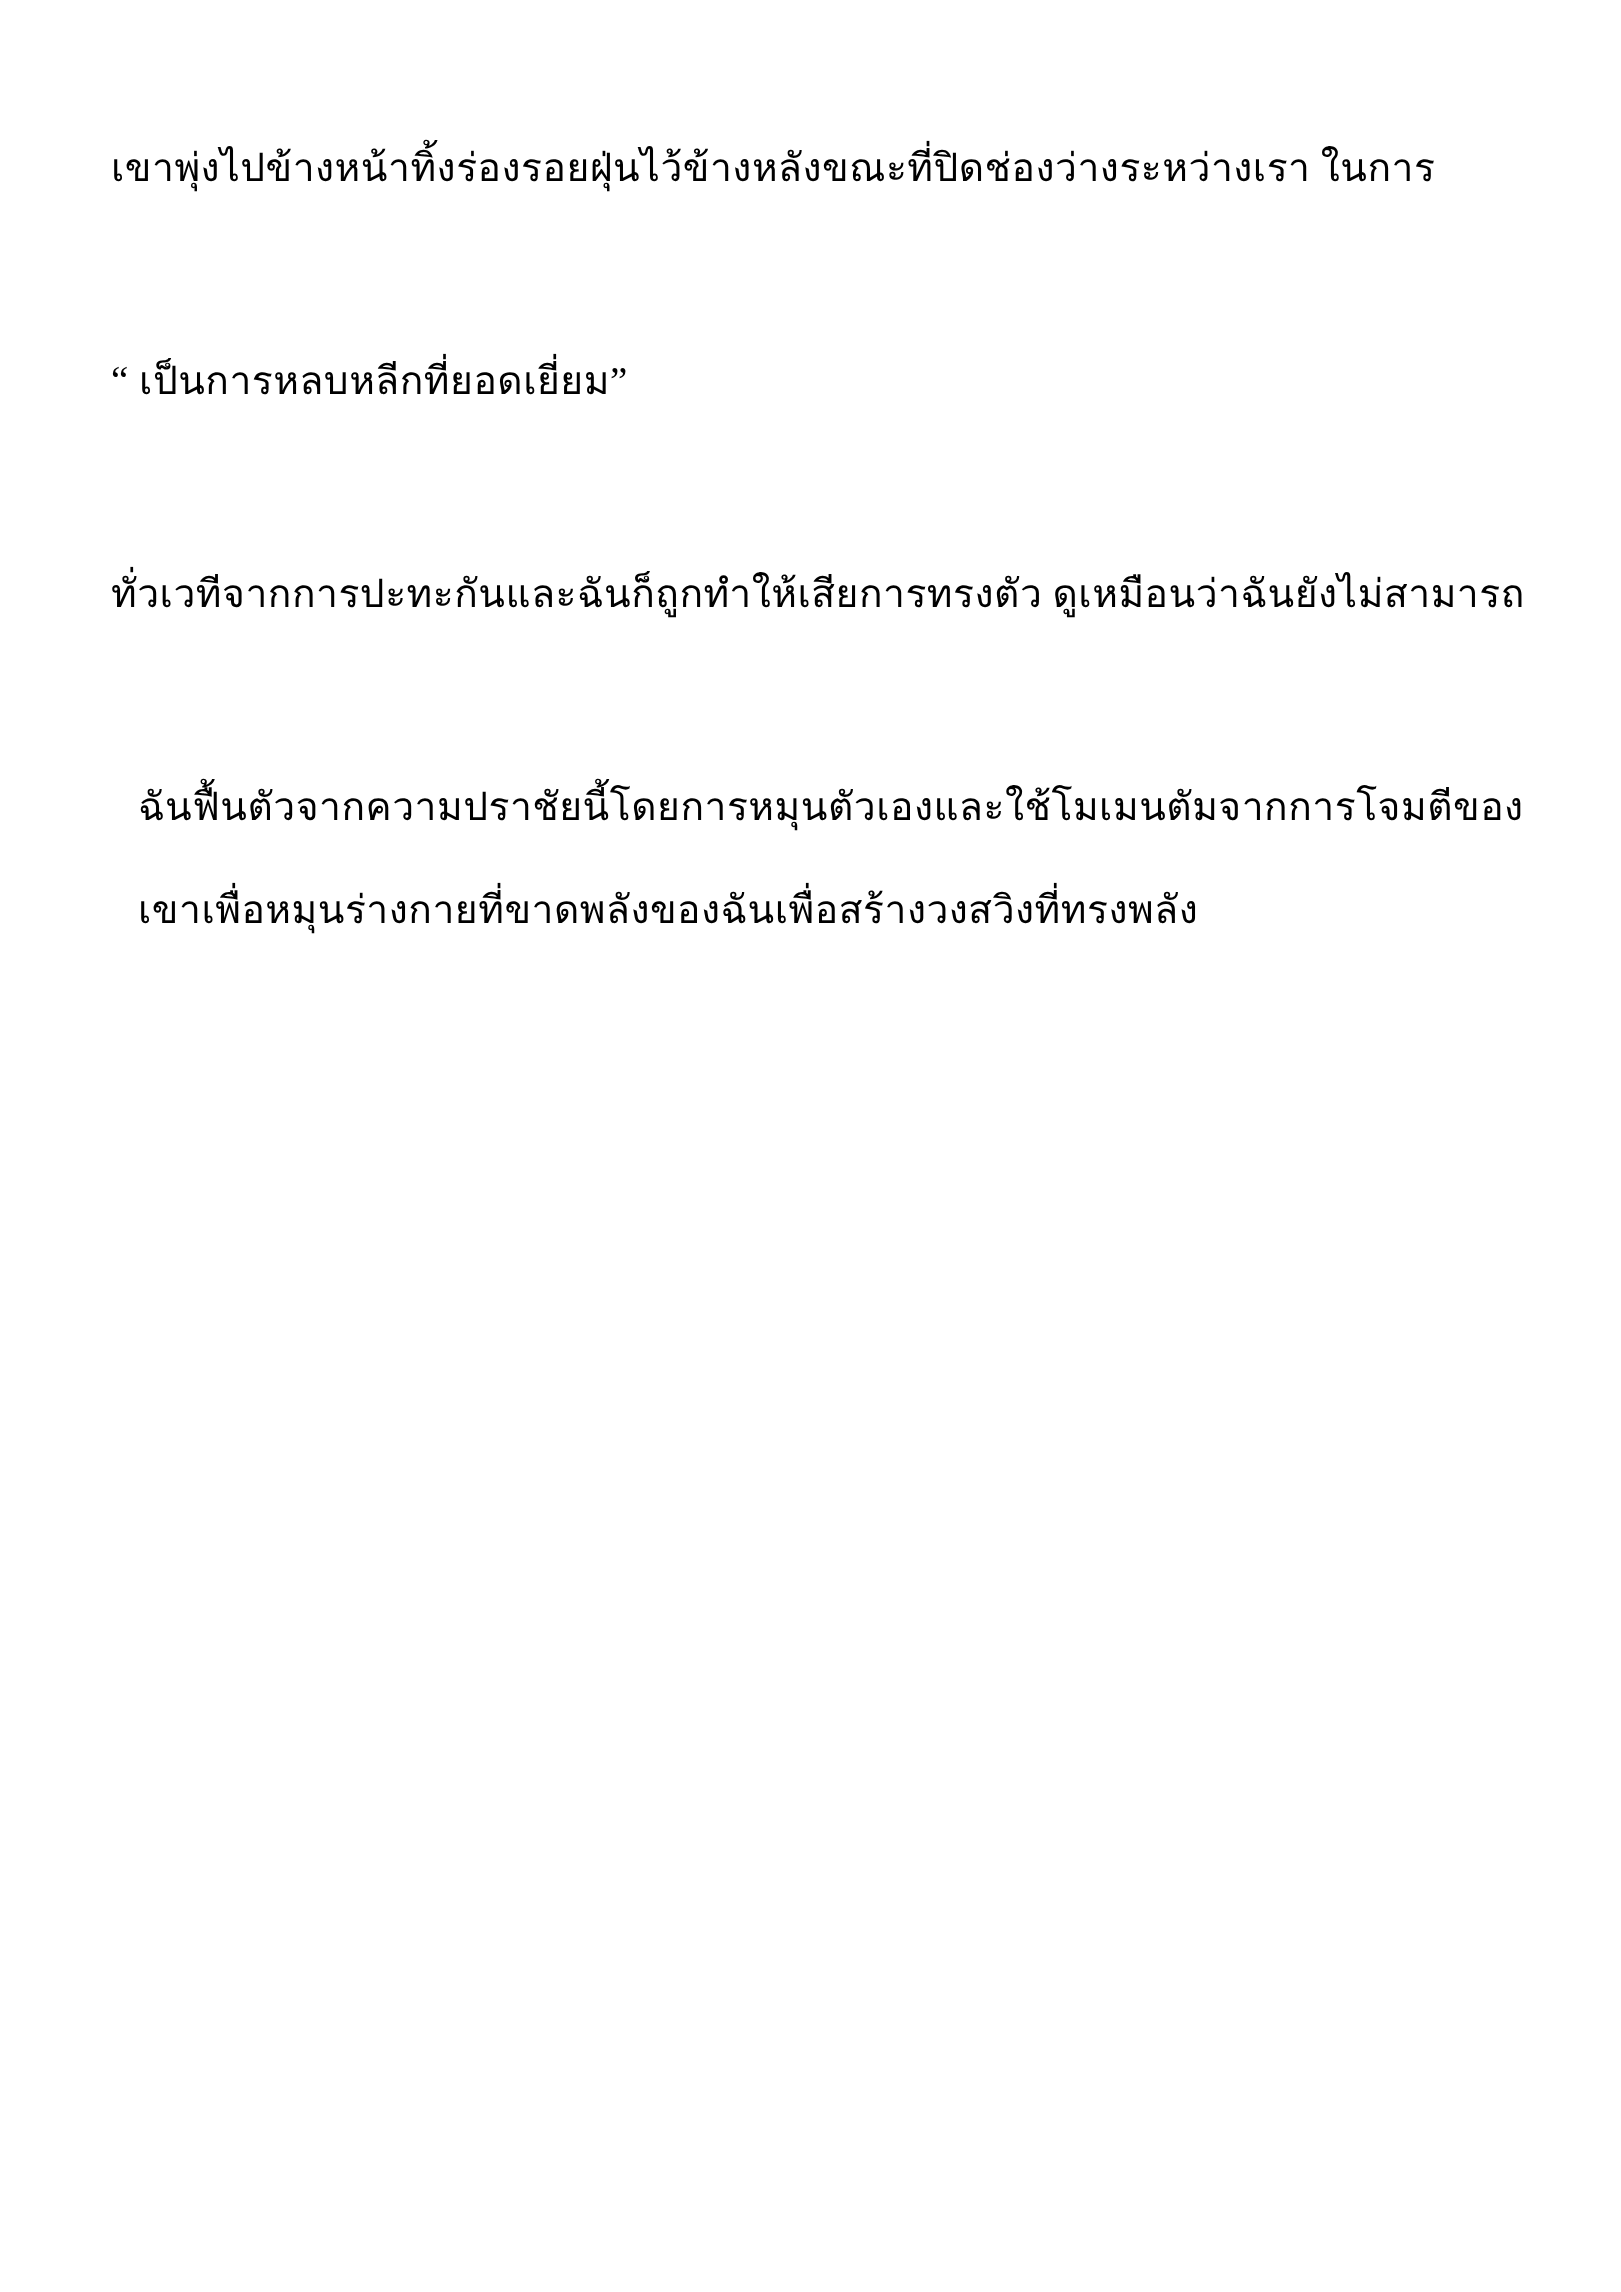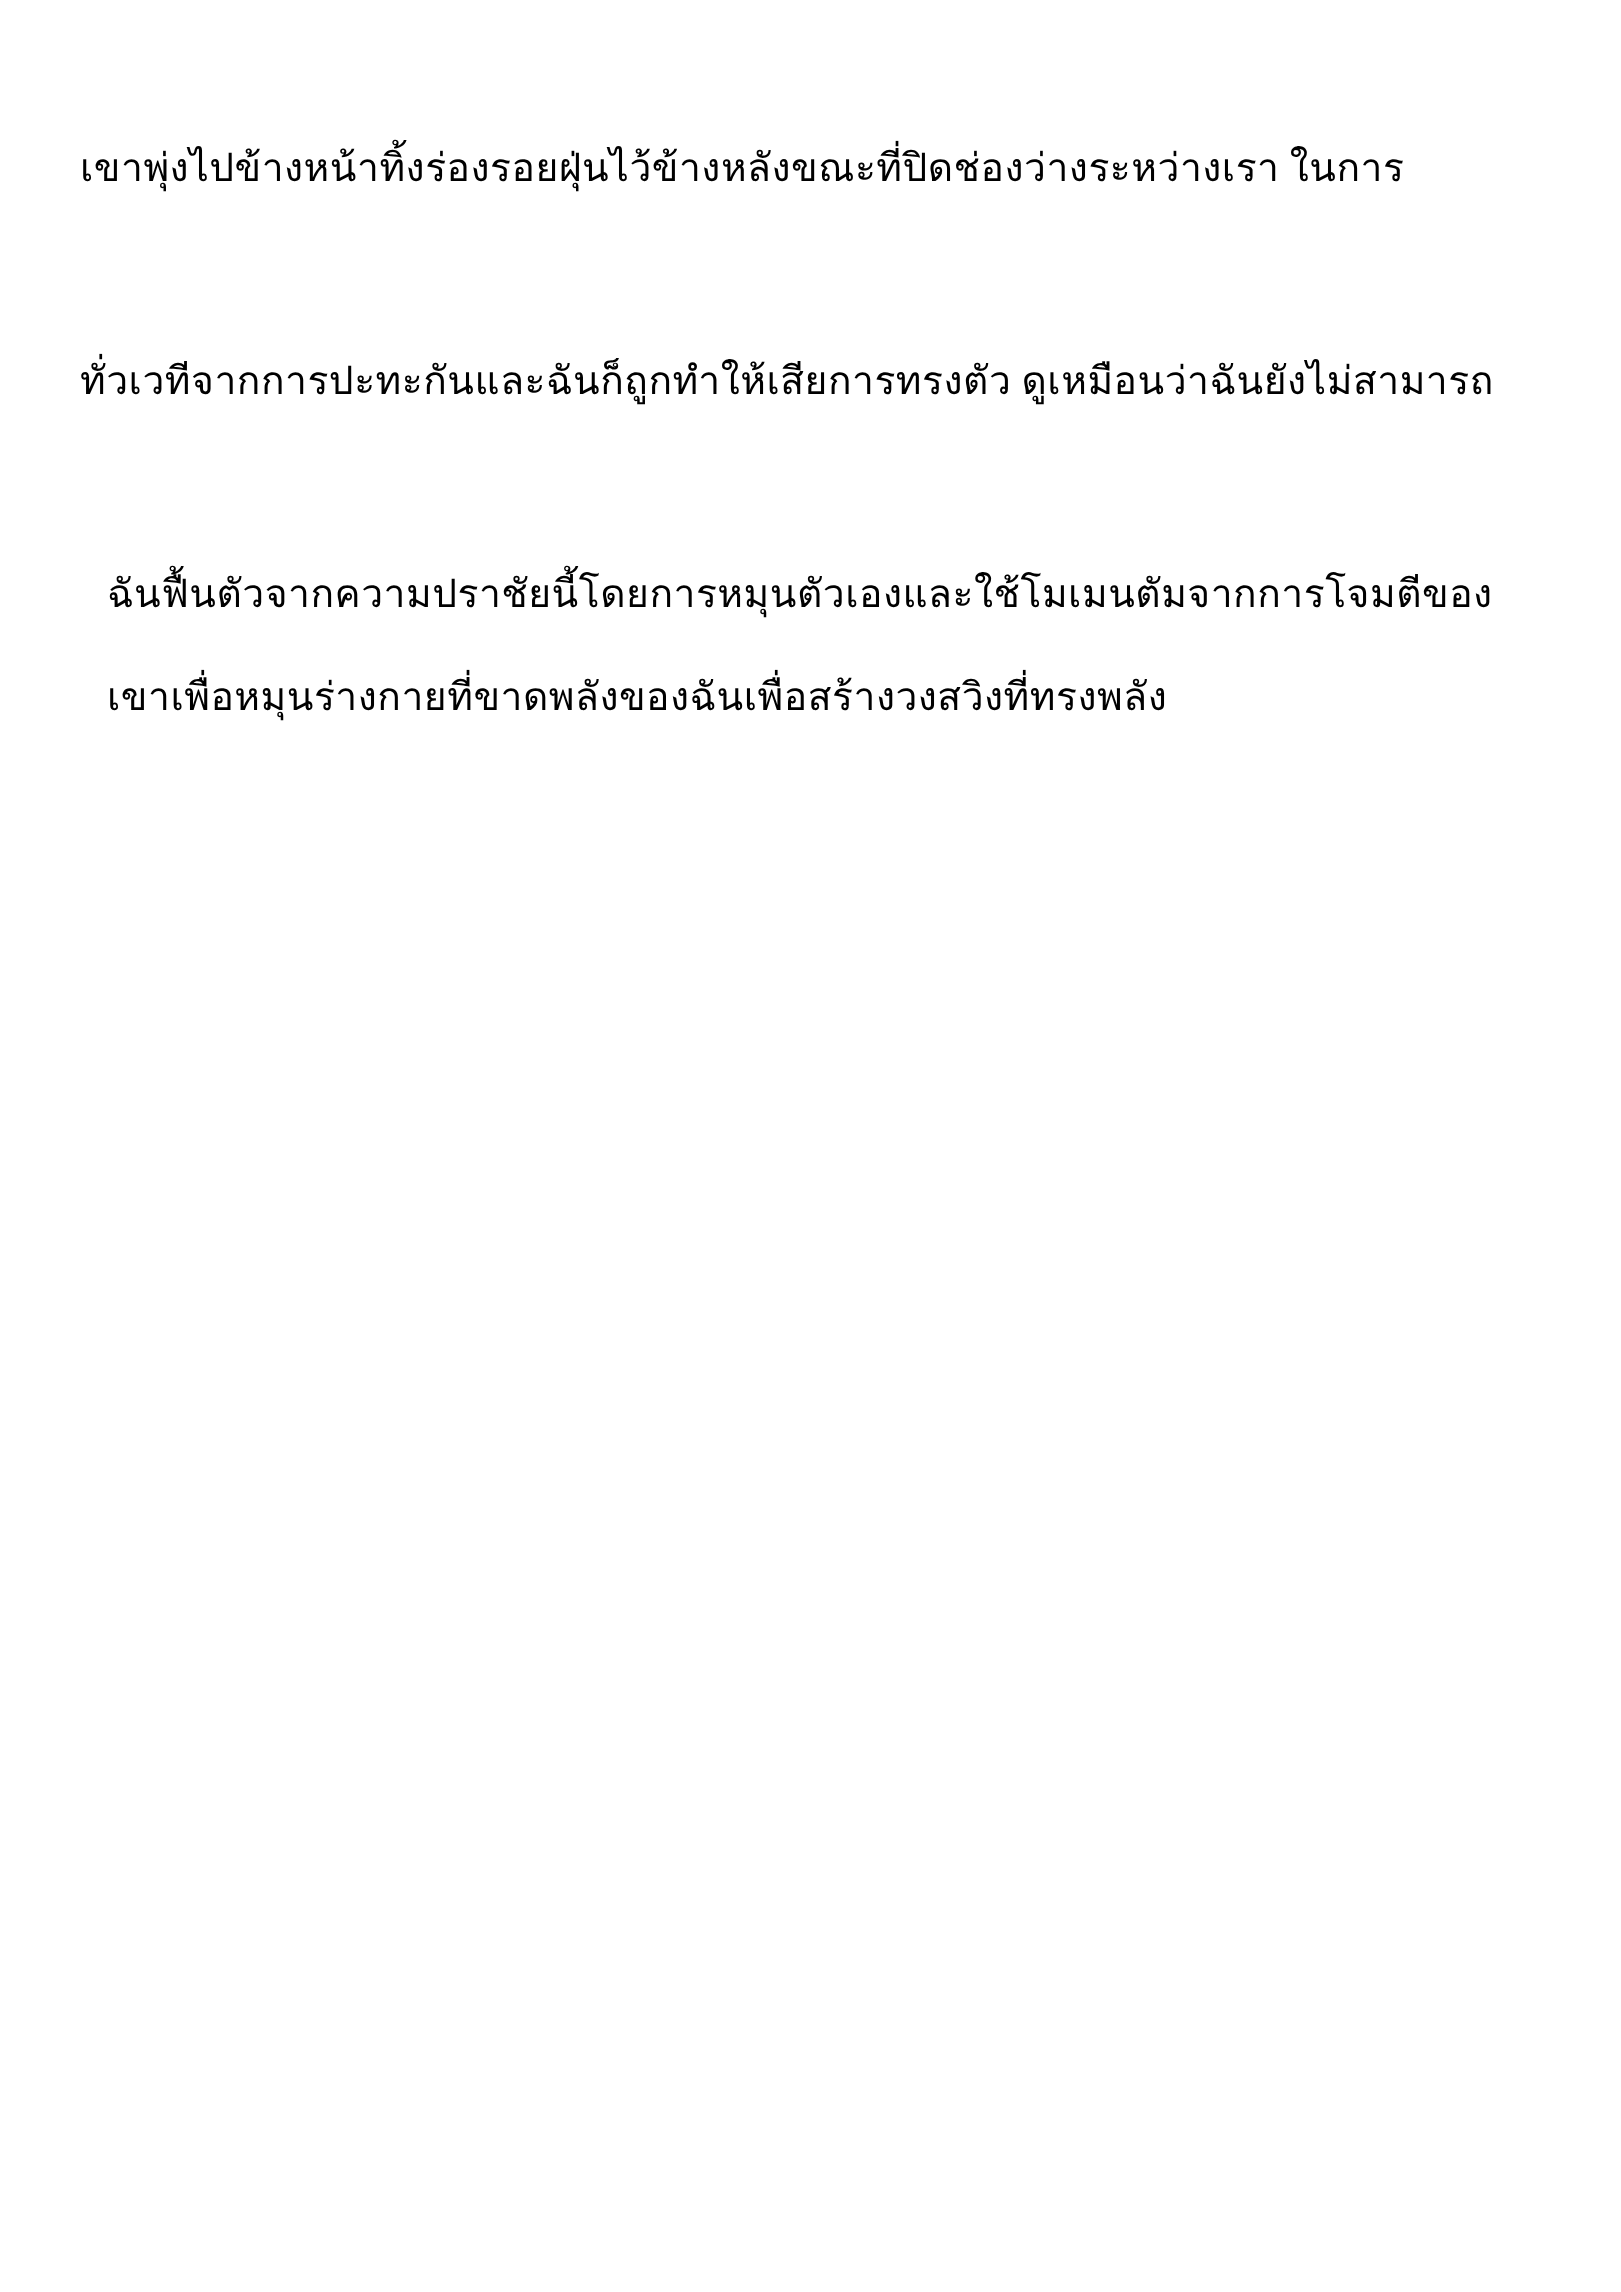--- a/index.html
+++ b/index.html
@@ -10,21 +10,21 @@
   .page {
     position: relative;
     width: 1621px;
     height: 2293px;
     background: #ffffff;
     color: #000000;
     overflow: hidden;
     font-family: "Liberation Serif", "DejaVu Serif", serif;
   }
   .content {
-    padding: 116px 137px 0 80px;
+    padding: 116px 137px 0 111px;
   }
   .paragraph {
     margin: 0 0 110px 0;
   }
   .paragraph:last-child {
     margin-bottom: 0;
     margin-left: 27px;
   }
   .line {
     display: block;
@@ -41,20 +41,23 @@
 <body>
 
 <div class="page">
   <div class="content">
 
     <div class="paragraph">
       <span class="line">เขาพุ่งไปข้างหน้าทิ้งร่องรอยฝุ่นไว้ข้างหลังขณะที่ปิดช่องว่างระหว่างเรา ในการ</span>
     </div>
 
 
+    <div class="paragraph">
+      <span class="line quote-line">“ เป็นการหลบหลีกที่ยอดเยี่ยม”</span>
+    </div>
 
 
     <div class="paragraph">
       <span class="line">ทั่วเวทีจากการปะทะกันและฉันก็ถูกทำให้เสียการทรงตัว ดูเหมือนว่าฉันยังไม่สามารถ</span>
     </div>
 
     <div class="paragraph">
       <span class="line">ฉันฟื้นตัวจากความปราชัยนี้โดยการหมุนตัวเองและใช้โมเมนตัมจากการโจมตีของ</span>
       <span class="line">เขาเพื่อหมุนร่างกายที่ขาดพลังของฉันเพื่อสร้างวงสวิงที่ทรงพลัง</span>
     </div>

